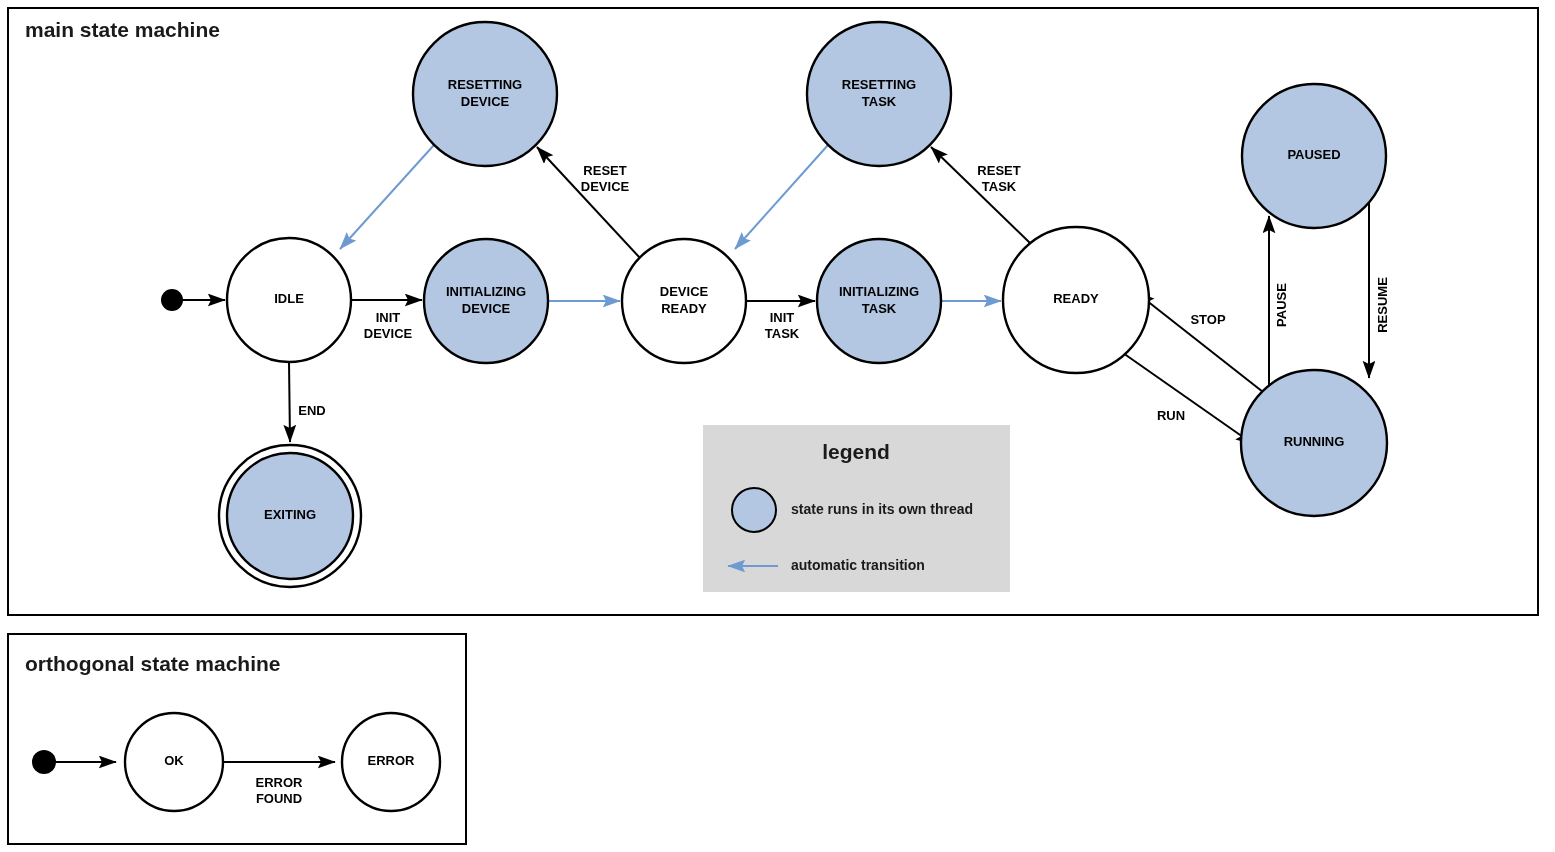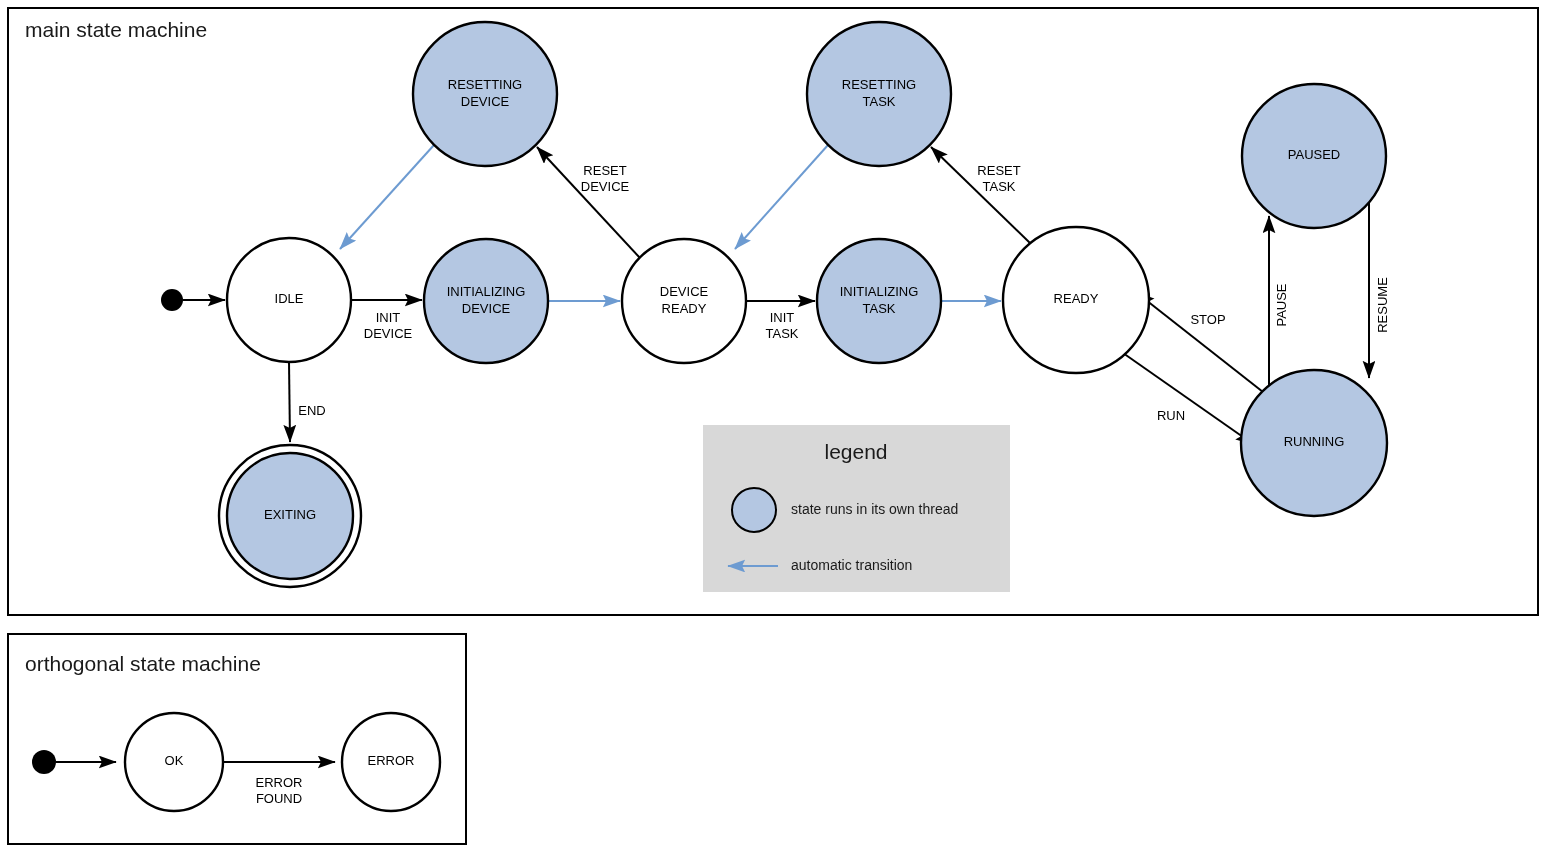--- a/index.html
+++ b/index.html
@@ -11,20 +11,21 @@
   body {
     width: 1555px;
     height: 852px;
     font-family: "Liberation Sans", sans-serif;
     overflow: hidden;
   }
   #canvas {
     position: relative;
     width: 1544px;
     height: 852px;
+    font-weight: bold;
   }
   svg.diagram {
     position: absolute;
     left: 0;
     top: 0;
     width: 1555px;
     height: 852px;
   }
   .frame-rect {
     fill: #ffffff;

